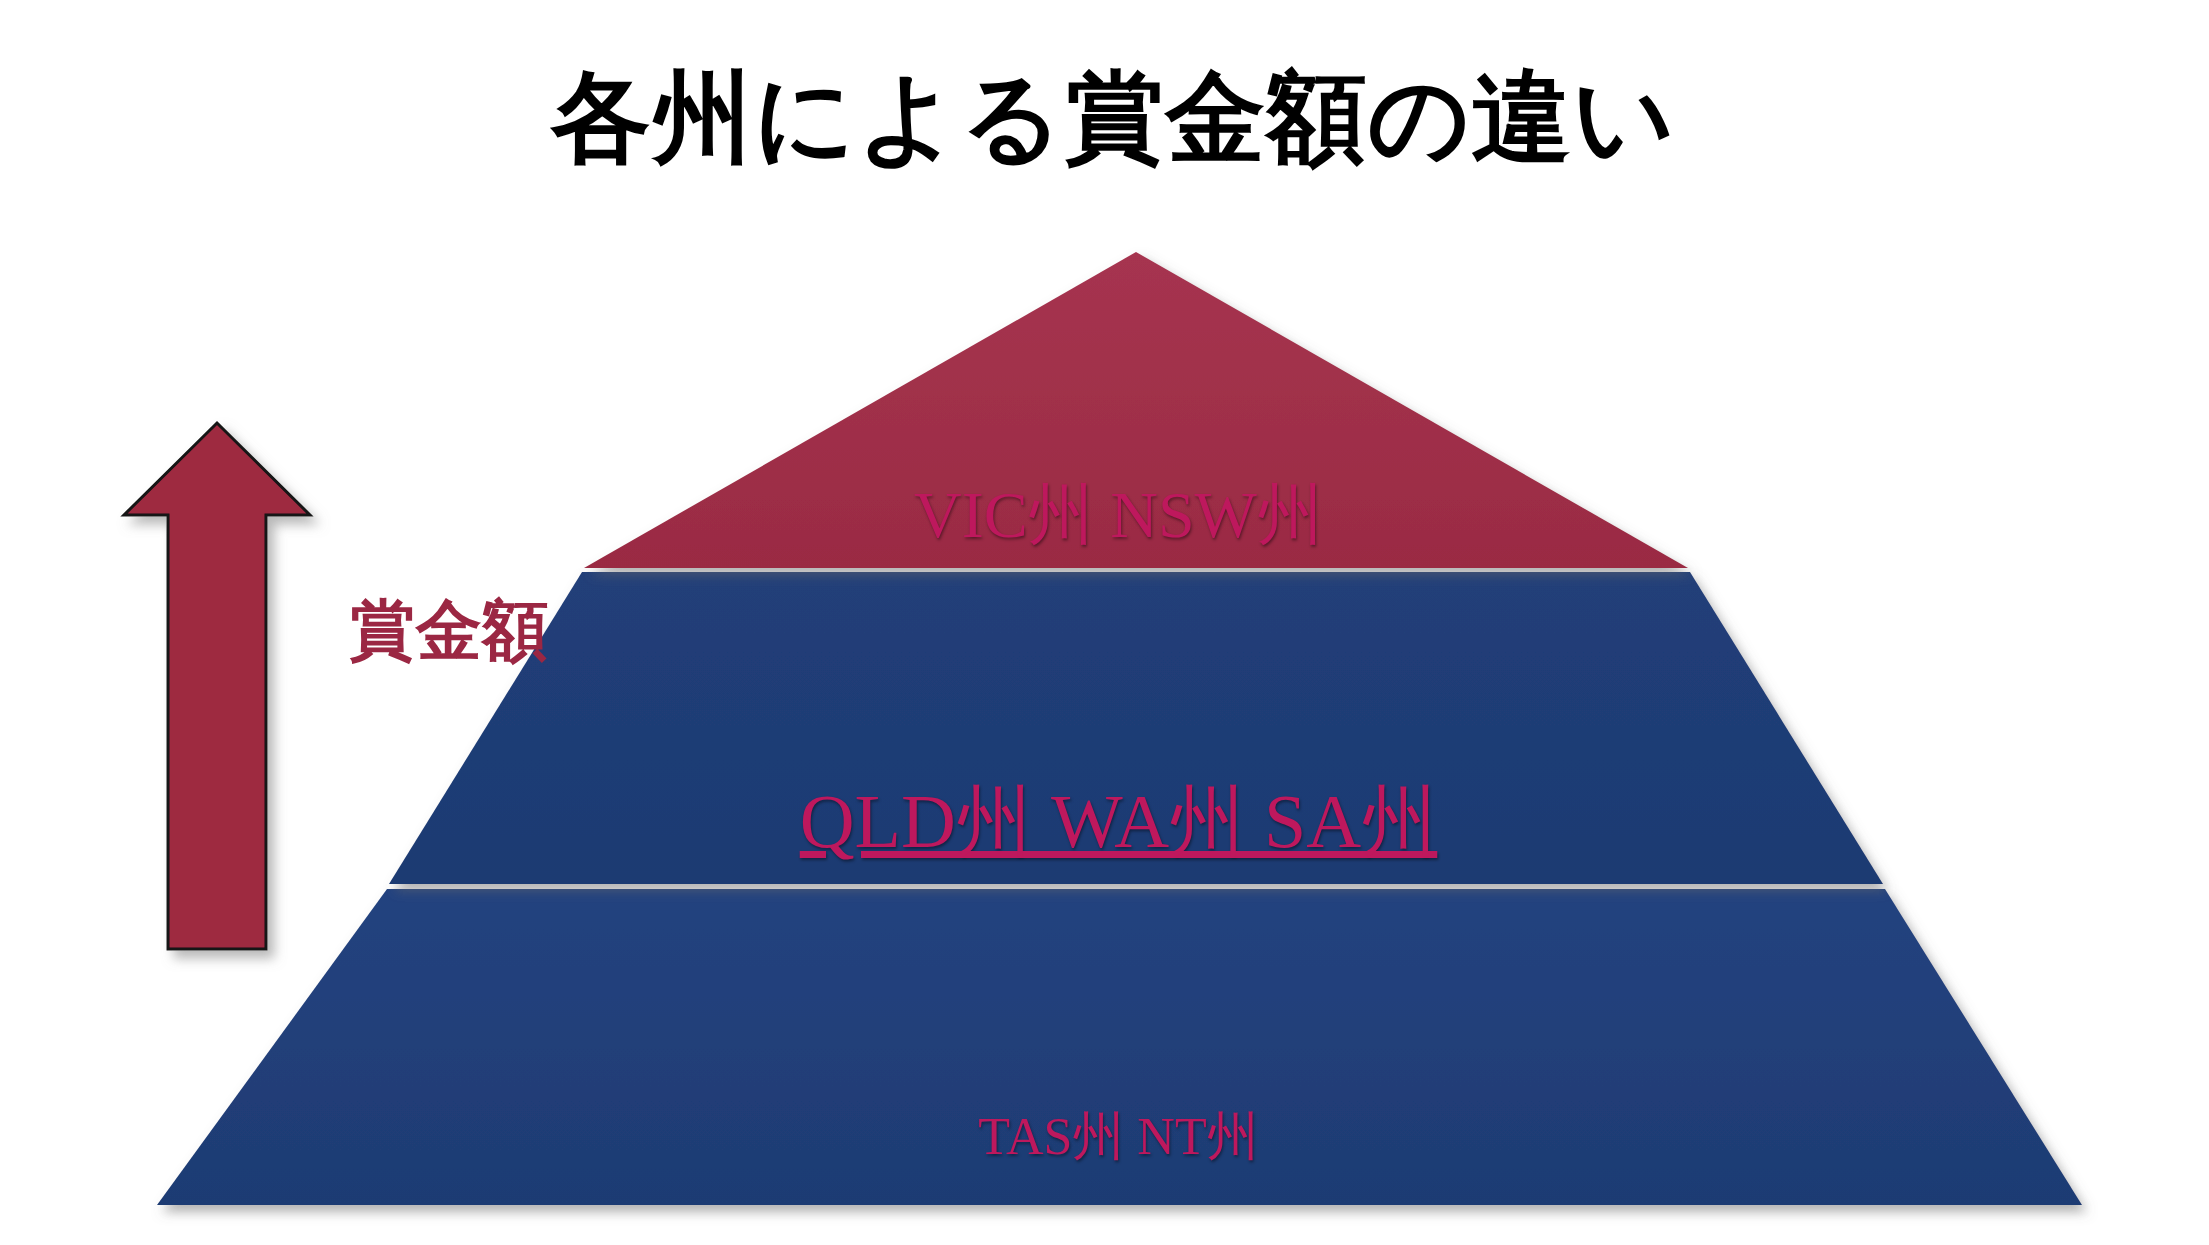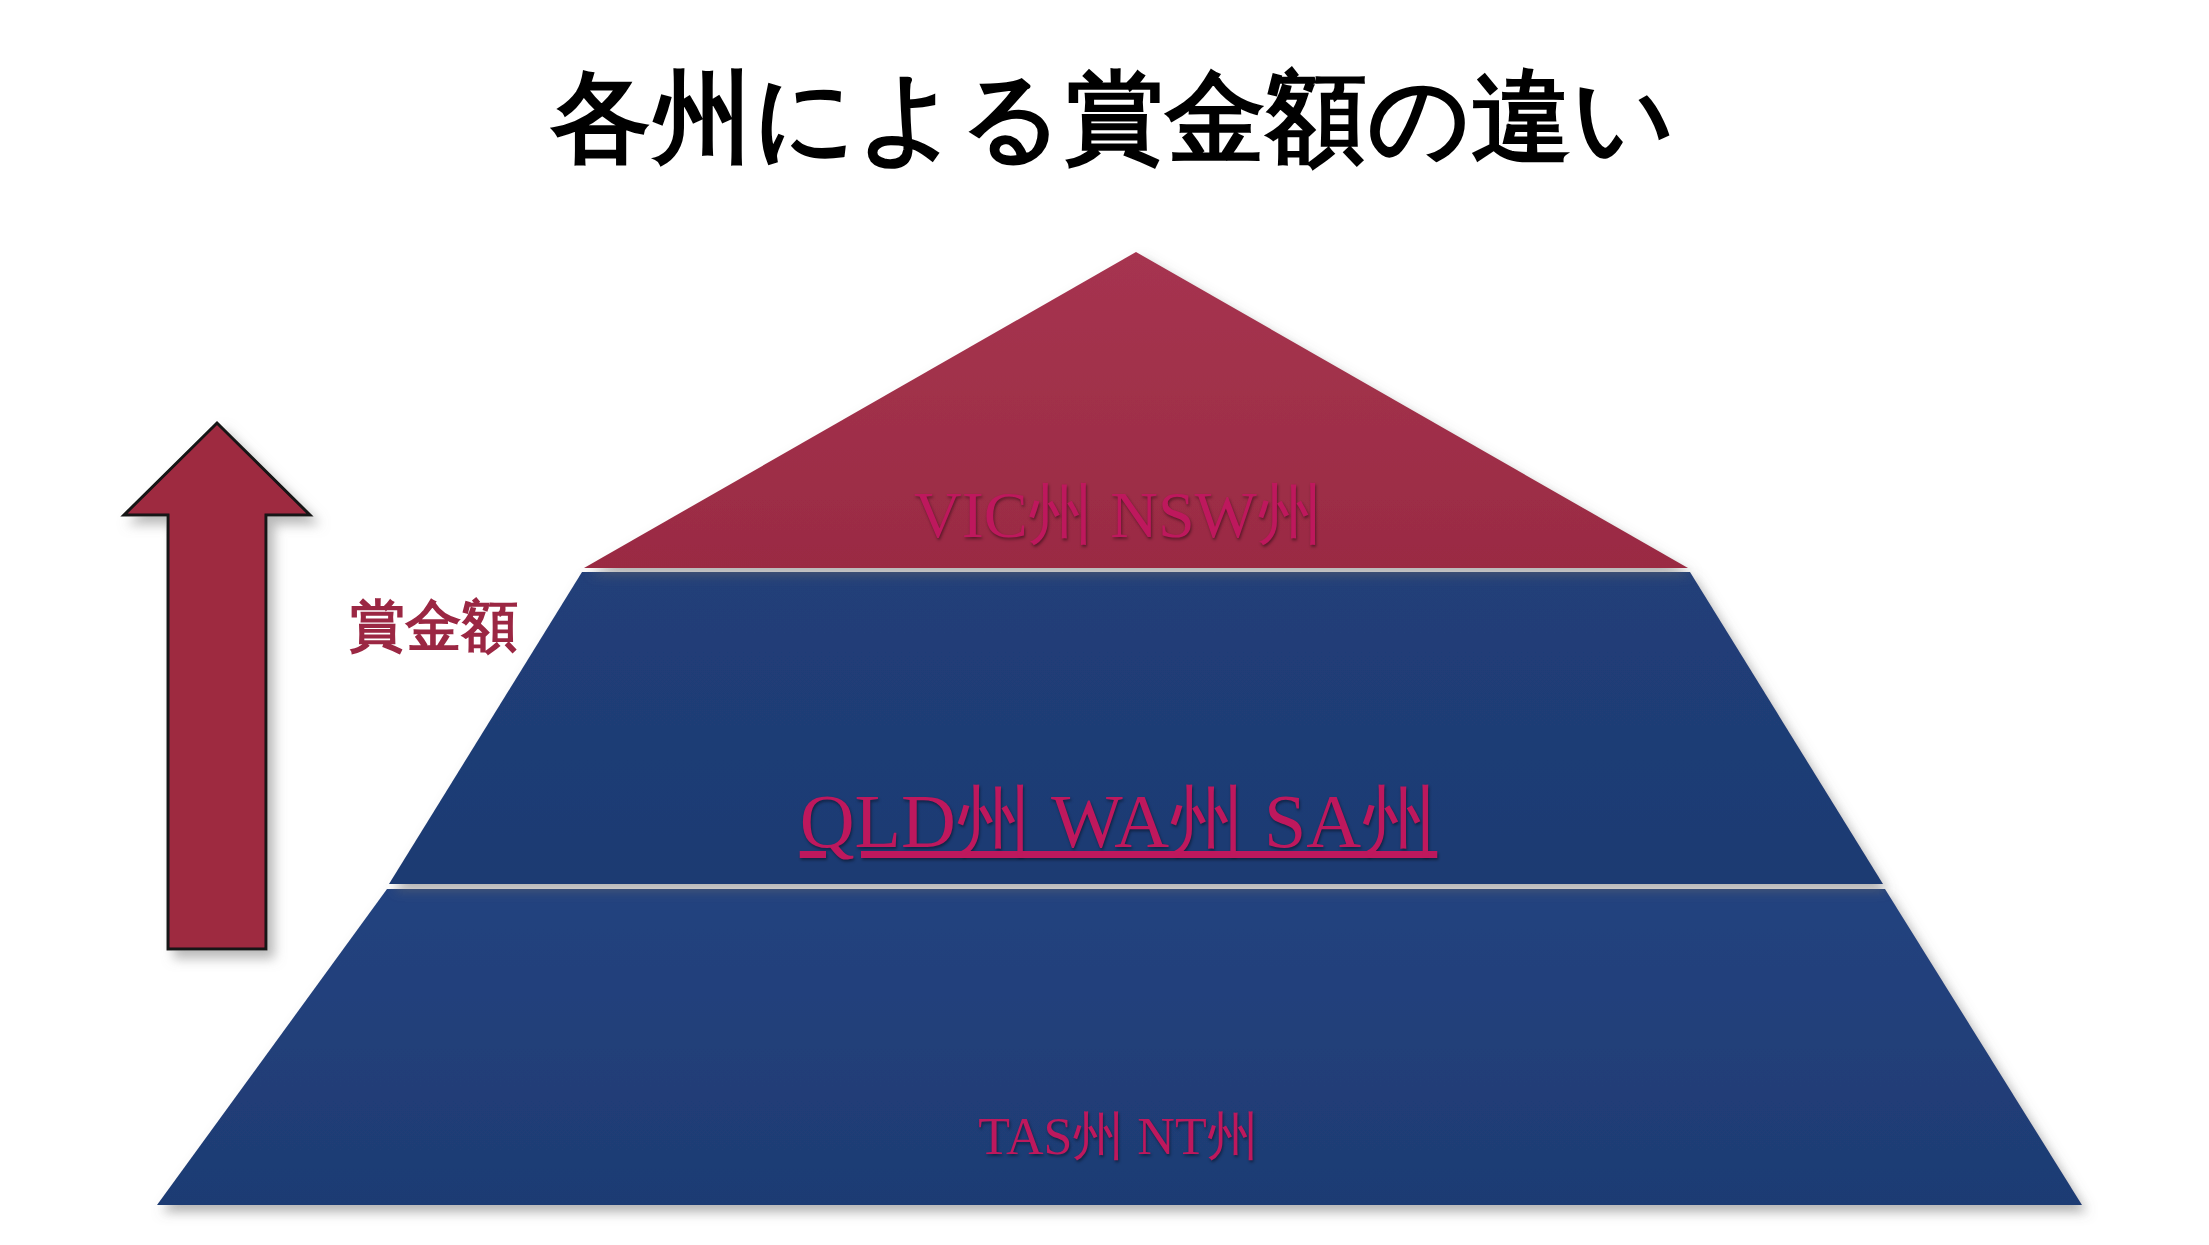--- a/index.html
+++ b/index.html
@@ -56,21 +56,21 @@
     height: 550px;
     overflow: visible;
   }
 
   
   #arrow-caption {
     position: absolute;
     left: 335px;
     top: 578px;
     font-family: "Liberation Serif", "DejaVu Serif", serif;
-    font-size: 56px;
+    font-size: 66px;
     line-height: 1;
     font-weight: 700;
     color: #9b2743;
     white-space: nowrap;
     letter-spacing: 0.01em;
   }
 
   
   #pyramid-wrap {
     position: absolute;

